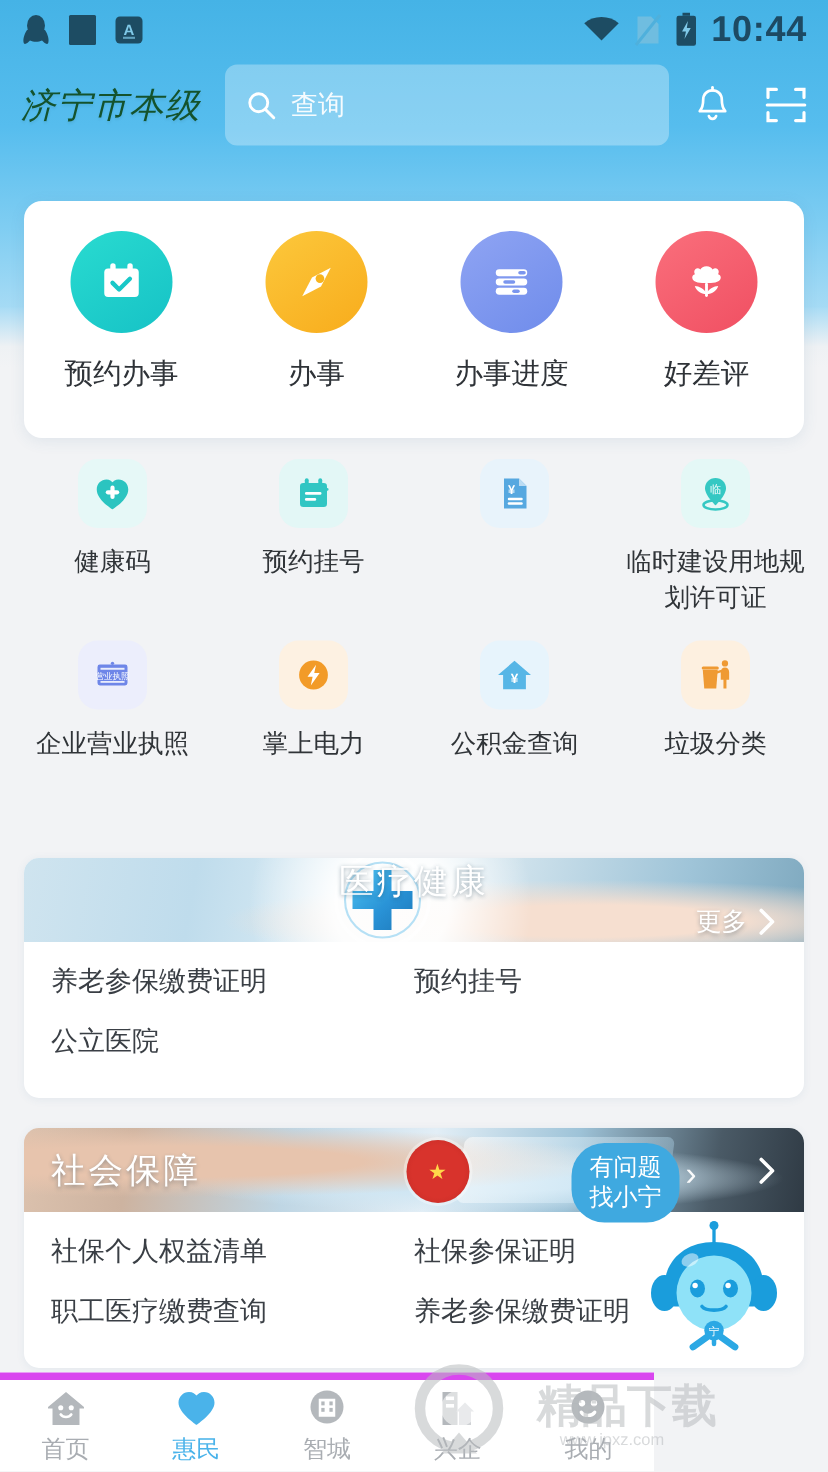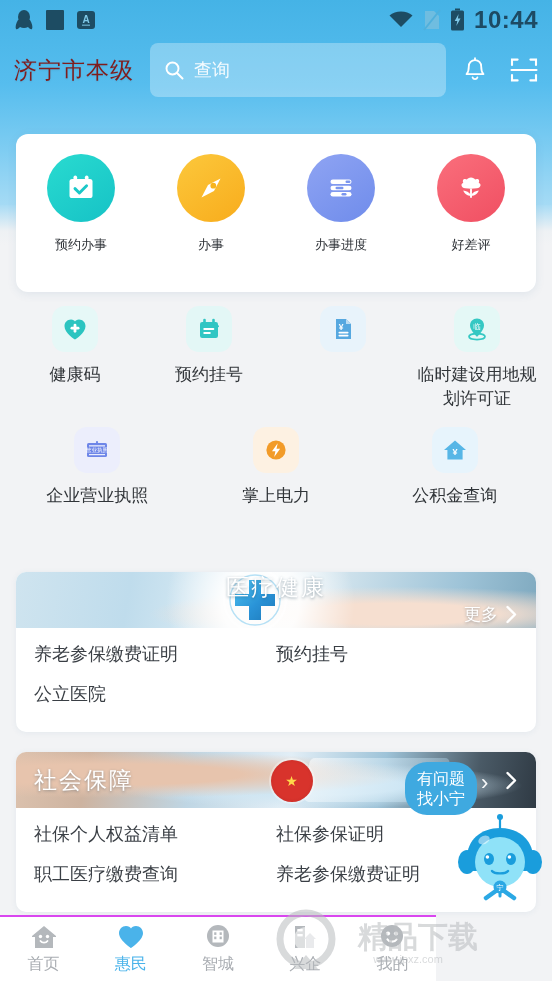--- a/index.html
+++ b/index.html
@@ -32,22 +32,23 @@
   .sb-time { color:#1d4a63; font-size:24px; font-weight:600; letter-spacing:.5px; }
   .ic-dark { fill:#1d4c63; }
   .ic-dim  { fill:#6fbde0; }
 
   
   .header {
     position:absolute; left:0; top:44px; width:552px; height:52px;
     display:flex; align-items:center; padding:0 14px; z-index:6;
   }
   .city {
-    color:#7f1d1d; font-size:23px; letter-spacing:1px; white-space:nowrap;
+    color:#14532d; font-size:23px; letter-spacing:1px; white-space:nowrap;
     text-shadow:0 1px 2px rgba(0,0,0,.08);
+    font-style:italic;
   }
   .searchbox {
     flex:1; height:54px; margin:0 16px;
     background:rgba(255,255,255,.30);
     border-radius:8px;
     display:flex; align-items:center; padding:0 14px; gap:10px;
   }
   .search-ph { color:rgba(255,255,255,.92); font-size:18px; }
   .hdr-icons { display:flex; align-items:center; gap:22px; }
 
@@ -57,21 +58,21 @@
     background:#fff; border-radius:12px;
     box-shadow:0 2px 10px rgba(60,110,150,.10);
     display:flex; align-items:flex-start; z-index:5;
     padding-top:20px;
   }
   .qc-item { flex:1; display:flex; flex-direction:column; align-items:center; }
   .qc-circle {
     width:68px; height:68px; border-radius:50%;
     display:flex; align-items:center; justify-content:center;
   }
-  .qc-label { margin-top:14px; font-size:13px; color:#2f3338; }
+  .qc-label { margin-top:14px; font-size:19px; color:#2f3338; }
 
   
   .grid {
     position:absolute; left:0; top:306px; width:552px; z-index:4;
   }
   .grid-row { display:flex; padding:0 8px; margin-bottom:16px; }
   .g-item { flex:1; display:flex; flex-direction:column; align-items:center; }
   .g-tile {
     width:46px; height:46px; border-radius:13px;
     display:flex; align-items:center; justify-content:center;
@@ -139,35 +140,35 @@
     background:linear-gradient(110deg,rgba(255,255,255,.55),rgba(170,215,240,.35));
     border-radius:5px; transform:skewX(-8deg);
   }
 
   .sec-links { padding:14px 18px 0 18px; }
   .link-row { display:flex; margin-bottom:16px; }
   .link-cell { width:50%; font-size:18px; color:#3a3f45; }
 
   
   .assistant {
-    position:absolute; left:405px; top:762px; z-index:8;
+    position:absolute; left:381px; top:762px; z-index:8;
     display:flex; align-items:flex-start;
   }
   .bubble {
     background:#3fa9e0; color:#fff; border-radius:22px;
     padding:7px 12px; font-size:16px; line-height:1.22; text-align:center;
     white-space:nowrap;
   }
   .bubble-arrow { color:#fff; font-size:22px; margin:8px 0 0 4px; opacity:.95; }
   .robot { position:absolute; left:48px; top:52px; width:94px; height:92px; }
 
   
   .tabbar {
     position:absolute; left:0; bottom:0; width:436px; height:66px;
-    background:#ffffff; border-top:2px solid #d946ef;
+    background:#ffffff; border-top:5px solid #d946ef;
     display:flex; align-items:center; z-index:9;
   }
   .tab { flex:1; display:flex; flex-direction:column; align-items:center; gap:3px; }
   .tab-label { font-size:16px; color:#a9adb2; }
   .tab.active .tab-label { color:#4ab3ea; }
 
   
   .watermark {
     position:absolute; right:4px; bottom:2px; width:290px; height:70px;
     z-index:10; pointer-events:none; opacity:.55;
@@ -369,20 +370,32 @@
     <div class="g-item">
       <div class="g-tile" style="background:#e7f4fc">
         <svg width="30" height="30" viewBox="0 0 30 30">
           <path d="M15 5.5 26 15h-3.4v9.5H7.4V15H4z" fill="#57b6e6"></path>
           <text x="15" y="20.3" font-size="9" font-family="Liberation Sans, sans-serif" text-anchor="middle" fill="#fff" font-weight="bold">¥</text>
         </svg>
       </div>
       <span class="g-label">公积金查询</span>
     </div>
 
+    <div class="g-item">
+      <div class="g-tile" style="background:#fdf0e0">
+        <svg width="30" height="30" viewBox="0 0 30 30">
+          <path d="M6.5 11.5h10l-1 12.5h-8z" fill="#ef9a33"></path>
+          <rect x="5.8" y="9.4" width="11.4" height="2" rx="1" fill="#ef9a33"></rect>
+          <circle cx="21.3" cy="7.3" r="2.1" fill="#ef9a33"></circle>
+          <path d="M21.3 10c-1.7 0-2.8 1.2-2.8 3v5.2h1.8v5.8h2v-5.8h1.8V13c0-1.8-1.1-3-2.8-3z" fill="#ef9a33"></path>
+          <path d="M18.6 12.4 15 13.6" stroke="#ef9a33" stroke-width="1.5" stroke-linecap="round" fill="none"></path>
+        </svg>
+      </div>
+      <span class="g-label">垃圾分类</span>
+    </div>
   </div>
 </div>
 
 <div class="section sec-med">
   <div class="sec-banner ban-med">
     <div class="cross-deco">
       <svg width="70" height="70" viewBox="0 0 70 70">
         <circle cx="35" cy="35" r="31" fill="none" stroke="#ffffff" stroke-width="2.4" opacity=".6"></circle>
         <circle cx="35" cy="35" r="25" fill="none" stroke="#9fd7f2" stroke-width="1.4" opacity=".8"></circle>
         <path d="M29 15h12v14h14v12H41v14H29V41H15V29h14z" fill="url(#cg)"></path>

